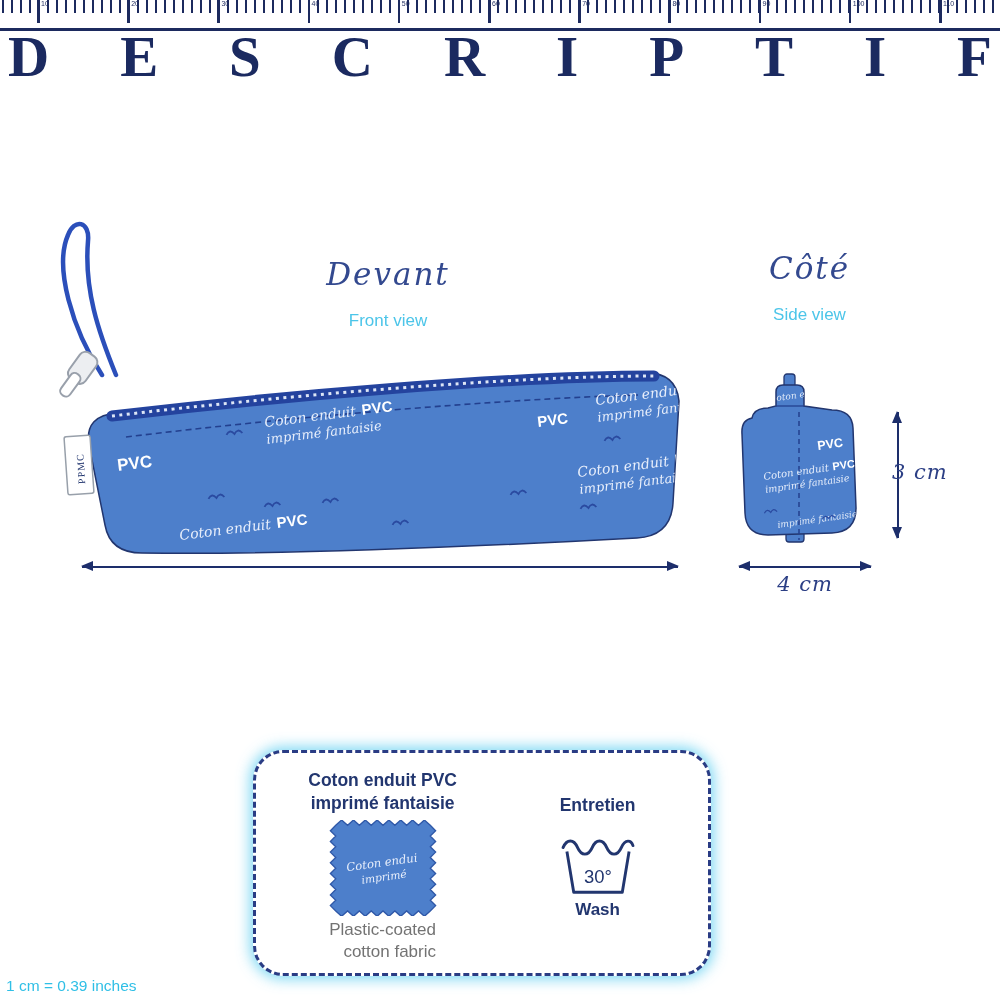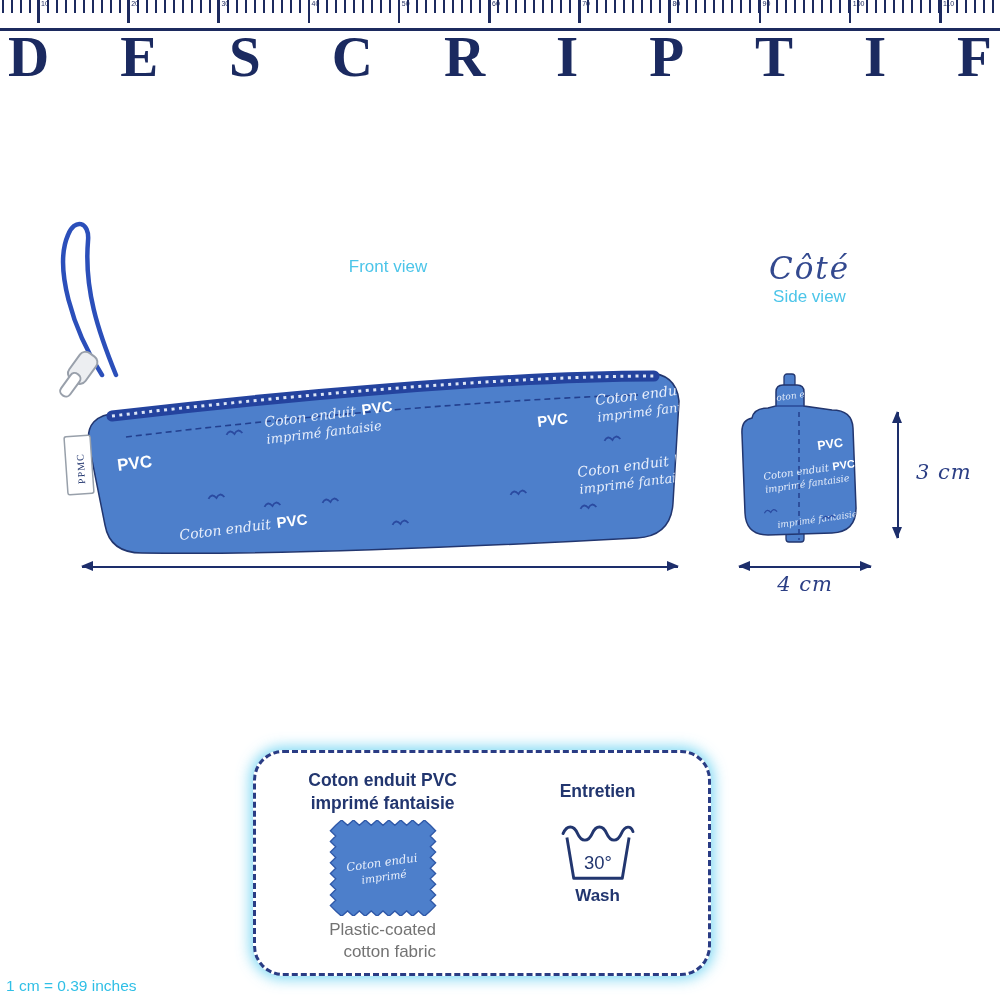--- a/index.html
+++ b/index.html
@@ -24,21 +24,21 @@
   .ruler-num{position:absolute;top:0;font-size:7px;line-height:8px;color:#1c2a5e;}
 
   
   .title{position:absolute;top:27px;left:0;right:0;display:flex;justify-content:space-between;
     padding:0 8px;font-family:"Liberation Serif",serif;font-weight:600;font-size:57px;line-height:1.05;
     color:#1b2a60;}
 
   
   .view-label{position:absolute;text-align:center;}
   .label-fr{font-family:"DejaVu Serif",serif;font-style:italic;font-size:31px;letter-spacing:2px;color:#33498f;}
-  .label-en{margin-top:1px;font-size:17px;color:#4cc5e9;}
+  .label-en{margin-top:19px;font-size:17px;color:#4cc5e9;}
 
   
   .front-svg{position:absolute;left:40px;top:205px;width:660px;height:355px;}
   .side-svg{position:absolute;left:720px;top:370px;width:160px;height:185px;}
 
   
   .dim{position:absolute;}
   .dim-h{height:0;border-top:2.5px solid var(--navy);}
   .dim-h::before,.dim-h::after{content:"";position:absolute;top:-6.9px;width:0;height:0;
     border-top:5.5px solid transparent;border-bottom:5.5px solid transparent;}
@@ -55,21 +55,21 @@
   
   .info-box{position:absolute;left:253px;top:750px;width:458px;height:226px;box-sizing:border-box;
     background:#fff;border:3px dashed #2a3c84;border-radius:30px;
     box-shadow:0 0 14px 3px rgba(94,206,240,.8);
     display:flex;padding:16px 8px 10px 14px;}
   .info-col{flex:1.1;display:flex;flex-direction:column;align-items:center;}
   .info-col.care{flex:1;}
   .mat-fr{font-size:17.5px;font-weight:600;color:#22366f;text-align:center;line-height:1.3;}
   .swatch{width:118px;height:108px;margin-top:5px;}
   .mat-en{margin-top:3px;font-size:17px;font-weight:400;color:#737373;text-align:right;line-height:1.3;}
-  .care-title{margin-top:12px;font-size:17.5px;font-weight:600;color:#22366f;}
+  .care-title{margin-top:26px;font-size:17.5px;font-weight:600;color:#22366f;}
   .wash{width:82px;height:68px;margin-top:16px;}
   .care-label{font-size:17px;font-weight:600;color:#22366f;}
 
   
   .conversion{position:absolute;left:6px;top:977px;font-size:15.5px;color:#2fbfe6;}
 </style>
 </head>
 <body>
 
 <div class="page">
@@ -97,20 +97,21 @@
       <span>C</span>
       <span>R</span>
       <span>I</span>
       <span>P</span>
       <span>T</span>
       <span>I</span>
       <span>F</span>
     </div>
 
   <div class="view-label" style="left:288px;top:256px;width:200px">
+    <div class="label-fr">Devant</div>
     <div class="label-en">Front view</div>
   </div>
   <div class="view-label" style="left:712px;top:250px;width:195px">
     <div class="label-fr" style="font-size:31px">Côté</div>
     <div class="label-en">Side view</div>
   </div>
 
   <svg class="front-svg" viewBox="0 0 660 355">
     <defs>
       <clipPath id="frontClip">
@@ -197,21 +198,21 @@
 
     <path d="M79,42 L79,170" stroke="#23408f" stroke-width="1.5" stroke-dasharray="5 4" fill="none"></path>
   </svg>
 
   <div class="dim dim-h" style="left:82px;top:566px;width:596px"></div>
 
   <div class="dim dim-h" style="left:739px;top:566px;width:132px"></div>
   <div class="dim-label" style="left:739px;top:572px;width:132px">4 cm</div>
 
   <div class="dim dim-v" style="left:897px;top:412px;height:126px"></div>
-  <div class="dim-label" style="left:916px;top:460px;width:70px;text-align:left">3 cm</div>
+  <div class="dim-label" style="left:892px;top:460px;width:70px;text-align:left">3 cm</div>
 
   <div class="info-box">
     <div class="info-col">
       <div class="mat-fr">
         <div>Coton enduit PVC</div>
         <div>imprimé fantaisie</div>
       </div>
       <svg class="swatch" viewBox="0 0 118 108">
         <polygon fill="#4d7fcb" stroke="#2f58a8" stroke-width="1.5" points="6.0,6.0 12.6,0.0 19.3,6.0 25.9,0.0 32.5,6.0 39.1,0.0 45.8,6.0 52.4,0.0 59.0,6.0 65.6,0.0 72.3,6.0 78.9,0.0 85.5,6.0 92.1,0.0 98.8,6.0 105.4,0.0 112.0,6.0 112.0,6.0 118.0,12.0 112.0,18.0 118.0,24.0 112.0,30.0 118.0,36.0 112.0,42.0 118.0,48.0 112.0,54.0 118.0,60.0 112.0,66.0 118.0,72.0 112.0,78.0 118.0,84.0 112.0,90.0 118.0,96.0 112.0,102.0 112.0,102.0 105.4,108.0 98.8,102.0 92.1,108.0 85.5,102.0 78.9,108.0 72.3,102.0 65.6,108.0 59.0,102.0 52.4,108.0 45.8,102.0 39.1,108.0 32.5,102.0 25.9,108.0 19.3,102.0 12.6,108.0 6.0,102.0 6.0,102.0 0.0,96.0 6.0,90.0 0.0,84.0 6.0,78.0 0.0,72.0 6.0,66.0 0.0,60.0 6.0,54.0 0.0,48.0 6.0,42.0 0.0,36.0 6.0,30.0 0.0,24.0 6.0,18.0 0.0,12.0"></polygon>
         <g font-family="'DejaVu Serif',serif" font-style="italic" fill="#e7eefb" text-anchor="middle" transform="rotate(-8 59 56)">

